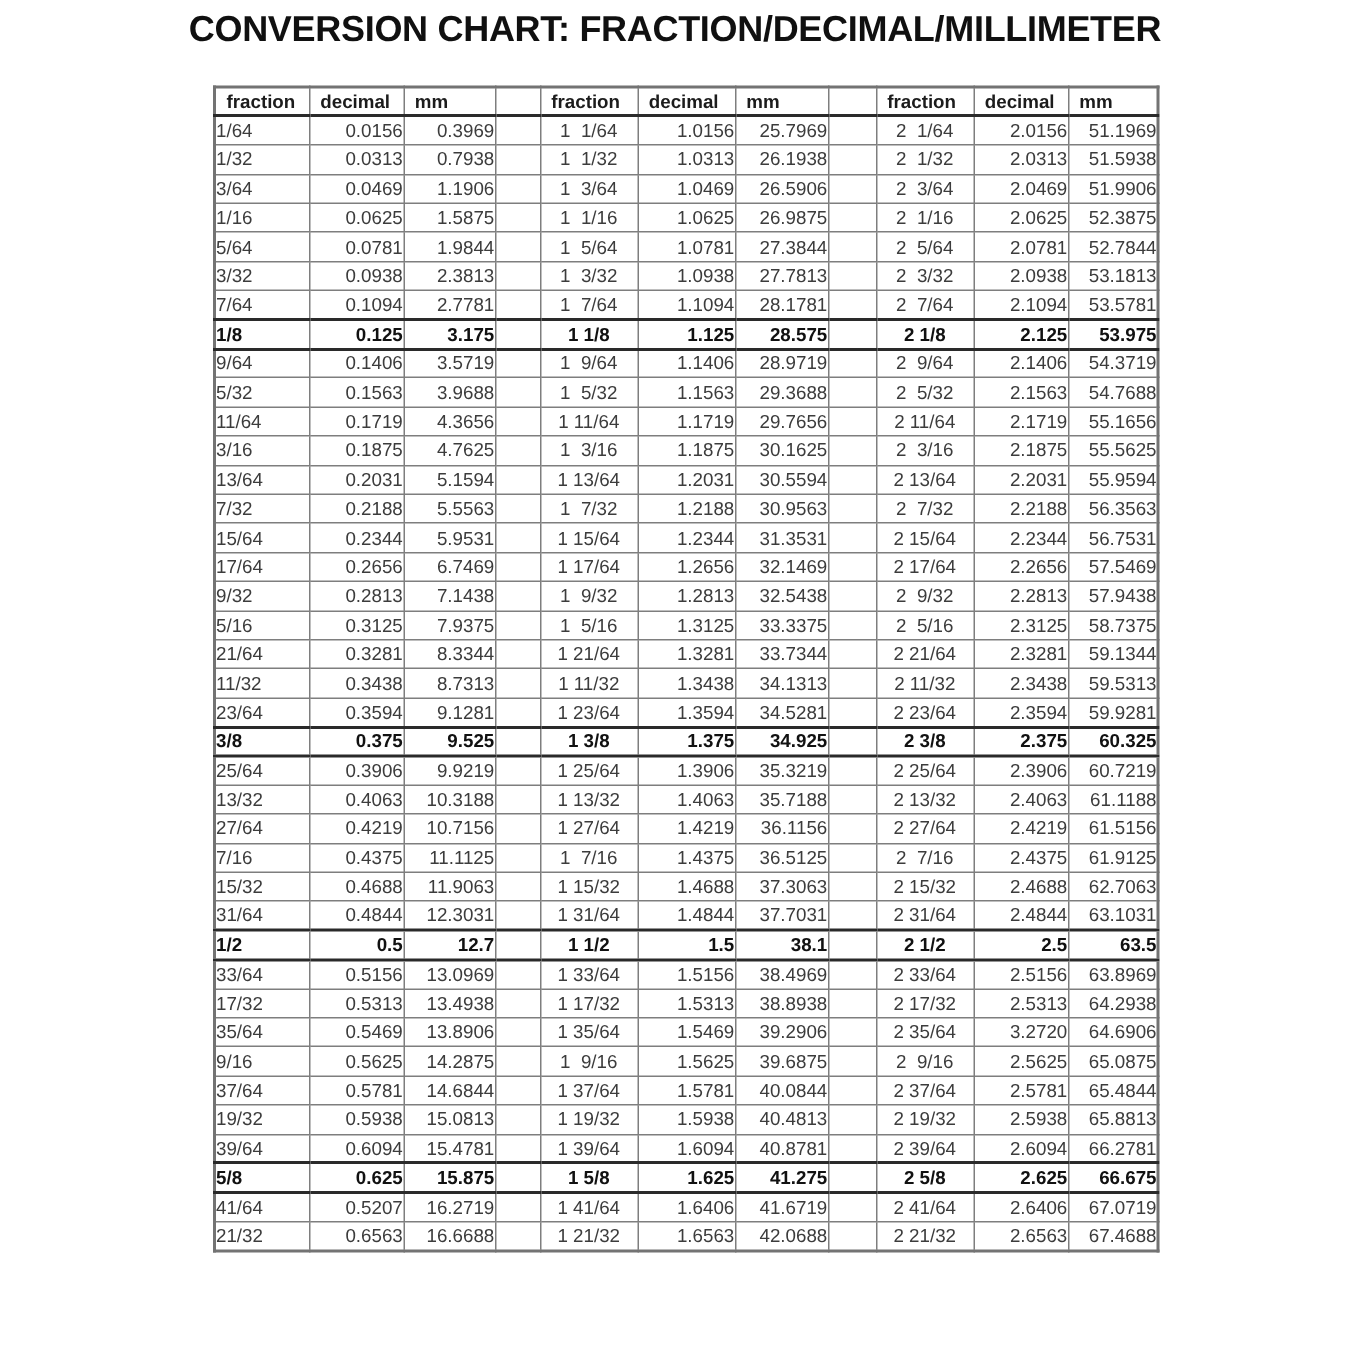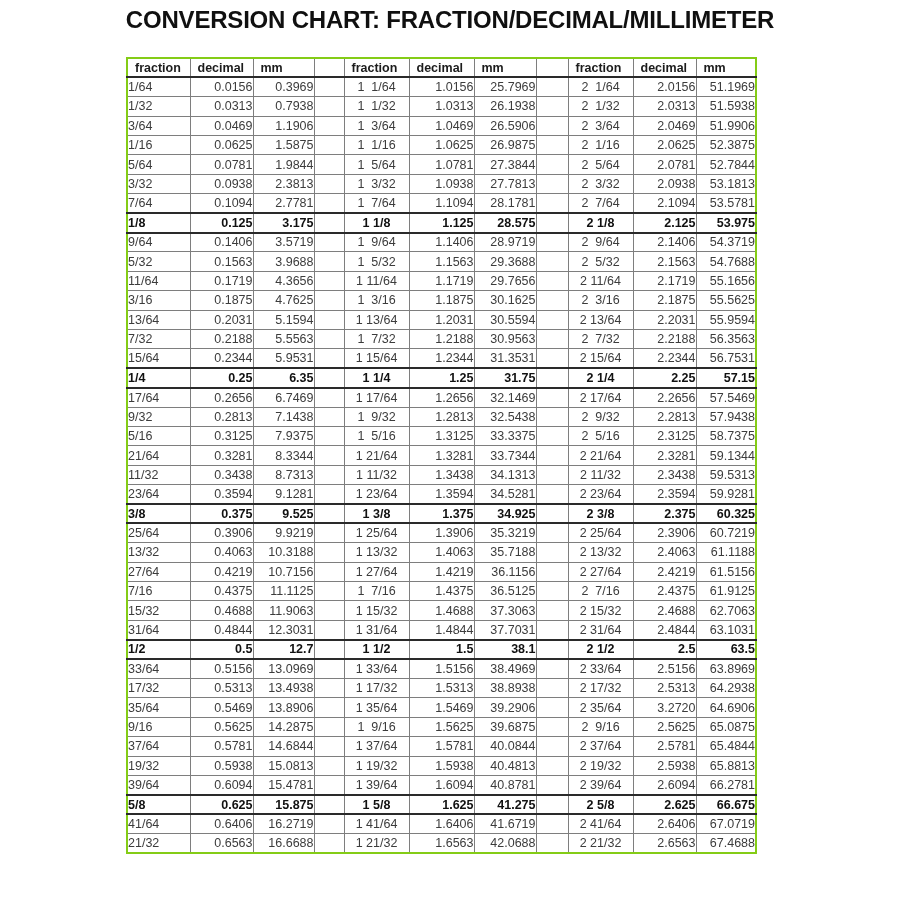--- a/index.html
+++ b/index.html
@@ -6,23 +6,23 @@
   body{
     width:900px;height:900px;background:#ffffff;position:relative;overflow:hidden;
     font-family:"Liberation Sans","DejaVu Sans",sans-serif;
   }
   .page-title{
     position:absolute;top:6px;left:0;width:900px;margin:0;
     text-align:center;font-size:24px;font-weight:bold;color:#101010;
     letter-spacing:-0.2px;white-space:nowrap;
   }
   table.conv{
-    position:absolute;left:126px;top:57px;width:629px;height:704px;
+    position:absolute;left:142px;top:57px;width:629px;height:704px;
     border-collapse:collapse;table-layout:fixed;
-    border:2px solid #84cc16;
+    border:2px solid #737373;
     font-size:12.5px;
   }
   .conv th,.conv td{
     border:1px solid #7e7e7e;
     padding:0;vertical-align:middle;overflow:hidden;white-space:pre;
   }
   .conv thead th{
     font-weight:bold;text-align:left;padding-left:7px;color:#1c1c1c;
     border-bottom:2px solid #2a2a2a;
   }
@@ -260,33 +260,20 @@
         <td class="c-num">5.9531</td>
         <td class="c-sp"></td>
         <td class="c-fc">1 15/64</td>
         <td class="c-num">1.2344</td>
         <td class="c-num">31.3531</td>
         <td class="c-sp"></td>
         <td class="c-fc">2 15/64</td>
         <td class="c-num">2.2344</td>
         <td class="c-num">56.7531</td>
       </tr>
-      <tr class="bold">
-        <td class="c-f1">1/4</td>
-        <td class="c-num">0.25</td>
-        <td class="c-num">6.35</td>
-        <td class="c-sp"></td>
-        <td class="c-fc">1 1/4</td>
-        <td class="c-num">1.25</td>
-        <td class="c-num">31.75</td>
-        <td class="c-sp"></td>
-        <td class="c-fc">2 1/4</td>
-        <td class="c-num">2.25</td>
-        <td class="c-num">57.15</td>
-      </tr>
       <tr>
         <td class="c-f1">17/64</td>
         <td class="c-num">0.2656</td>
         <td class="c-num">6.7469</td>
         <td class="c-sp"></td>
         <td class="c-fc">1 17/64</td>
         <td class="c-num">1.2656</td>
         <td class="c-num">32.1469</td>
         <td class="c-sp"></td>
         <td class="c-fc">2 17/64</td>
@@ -561,21 +548,21 @@
         <td class="c-fc">1 5/8</td>
         <td class="c-num">1.625</td>
         <td class="c-num">41.275</td>
         <td class="c-sp"></td>
         <td class="c-fc">2 5/8</td>
         <td class="c-num">2.625</td>
         <td class="c-num">66.675</td>
       </tr>
       <tr>
         <td class="c-f1">41/64</td>
-        <td class="c-num">0.6406</td>
+        <td class="c-num">0.5207</td>
         <td class="c-num">16.2719</td>
         <td class="c-sp"></td>
         <td class="c-fc">1 41/64</td>
         <td class="c-num">1.6406</td>
         <td class="c-num">41.6719</td>
         <td class="c-sp"></td>
         <td class="c-fc">2 41/64</td>
         <td class="c-num">2.6406</td>
         <td class="c-num">67.0719</td>
       </tr>

